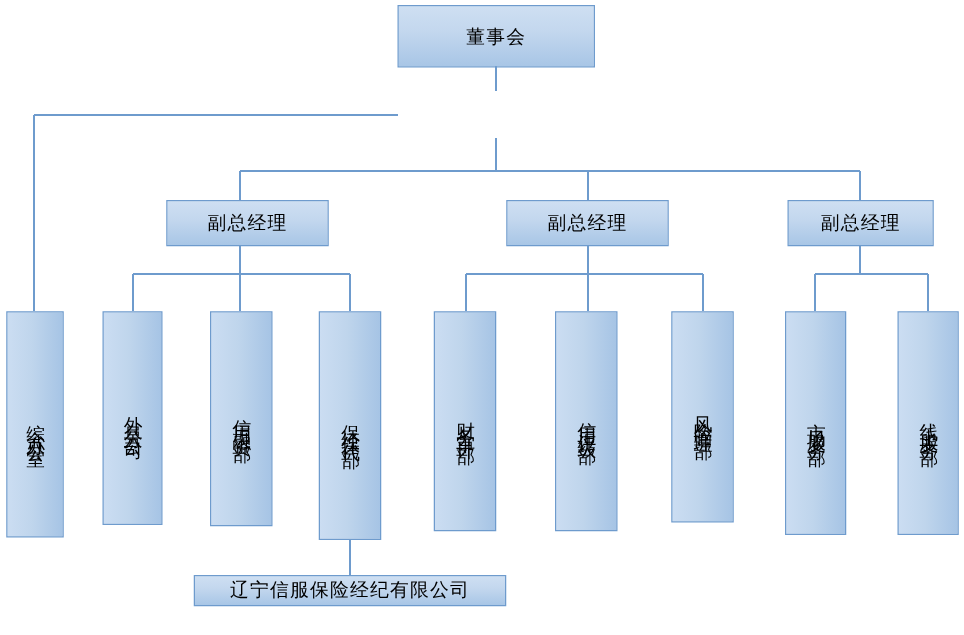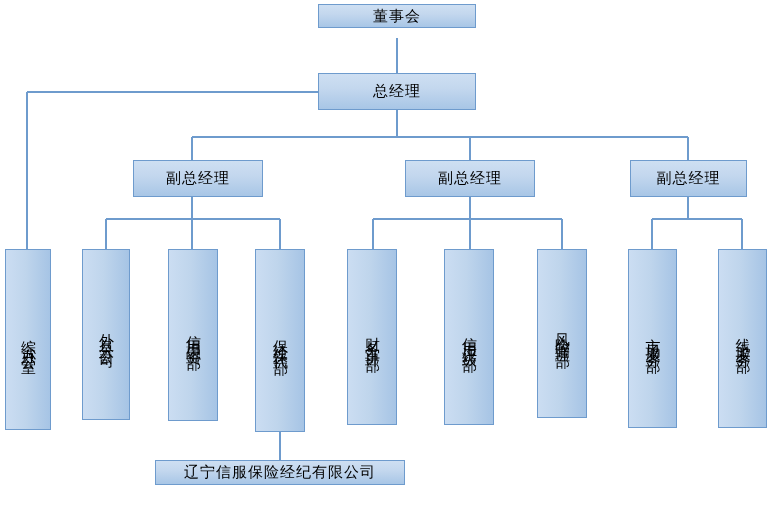--- a/index.html
+++ b/index.html
@@ -95,27 +95,24 @@
 
       <line x1="688" y1="197" x2="688" y2="219"></line>
       <line x1="652" y1="219" x2="742" y2="219"></line>
       <line x1="652" y1="219" x2="652" y2="249"></line>
       <line x1="742" y1="219" x2="742" y2="249"></line>
 
       <line x1="280" y1="432" x2="280" y2="460"></line>
     </g>
   </svg>
 
-  <div class="node h" style="left:318px; top:4px; width:158px; height:24px;">
+  <div class="node h" style="left:318px; top:4px; width:158px; height:50px;">
     <span class="htext">董事会</span>
   </div>
 
-  <div class="node h" style="left:318px; top:73px; width:158px; height:37px;">
-    <span class="htext">总经理</span>
-  </div>
 
   <div class="node h" style="left:133px; top:160px; width:130px; height:37px;">
     <span class="htext">副总经理</span>
   </div>
 
   <div class="node h" style="left:405px; top:160px; width:130px; height:37px;">
     <span class="htext">副总经理</span>
   </div>
 
   <div class="node h" style="left:630px; top:160px; width:117px; height:37px;">

